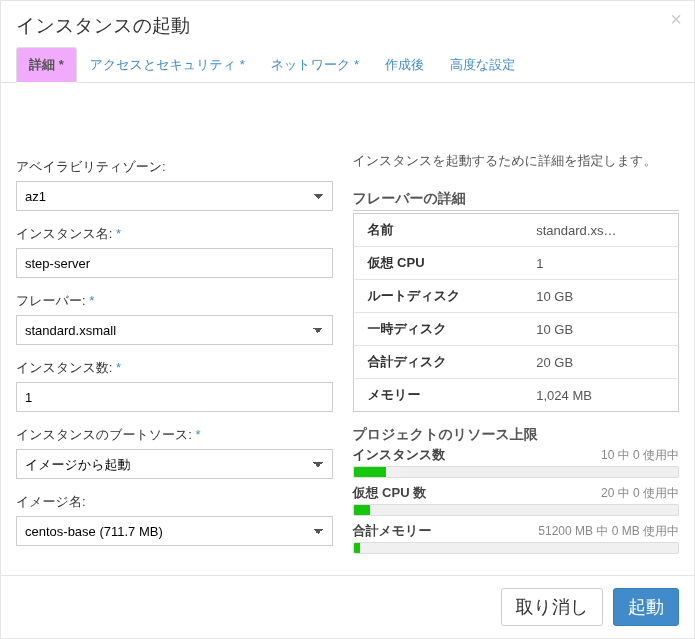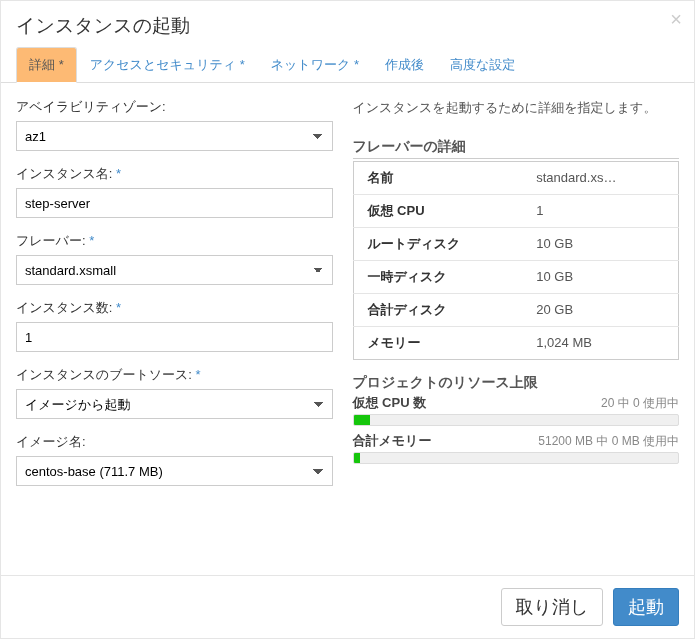--- a/index.html
+++ b/index.html
@@ -56,29 +56,31 @@
     text-decoration: none;
     color: #428bca;
     font-size: 13px;
     border: 1px solid transparent;
     border-radius: 3px 3px 0 0;
     cursor: pointer;
   }
   .nav-tabs li.active a {
     color: #555;
     border-color: #ddd #ddd #fff;
-    background: #fdba74;
+    background: #f0abfc;
     cursor: default;
+    font-weight: bold;
   }
   .asterisk { color: #428bca; }
   .nav-tabs li.active .asterisk { color: #555; }
   .modal-body {
     flex: 1;
     display: flex;
     padding: 15px;
+    align-items: flex-end;
   }
   .left-col { width: 50%; padding-right: 15px; }
   .right-col { width: 50%; padding-left: 5px; }
   .form-group { margin-bottom: 14px; }
   .form-label {
     display: block;
     margin: 0 0 5px 0;
     font-size: 13px;
     color: #333;
   }
@@ -277,20 +279,29 @@
         </tr>
         <tr>
           <td class="key">メモリー</td>
           <td class="val">1,024 MB</td>
         </tr>
       </tbody>
         </table>
 
       <div class="limits-title">プロジェクトのリソース上限</div>
 
+      <div class="limit-row">
+        <div class="limit-header">
+          <span class="limit-name">インスタンス数</span>
+          <span class="limit-stat">10 中 0 使用中</span>
+        </div>
+        <div class="progress">
+          <div class="progress-bar" style="width:10%"></div>
+        </div>
+      </div>
 
       <div class="limit-row">
         <div class="limit-header">
           <span class="limit-name">仮想 CPU 数</span>
           <span class="limit-stat">20 中 0 使用中</span>
         </div>
         <div class="progress">
           <div class="progress-bar" style="width:5%"></div>
         </div>
       </div>

